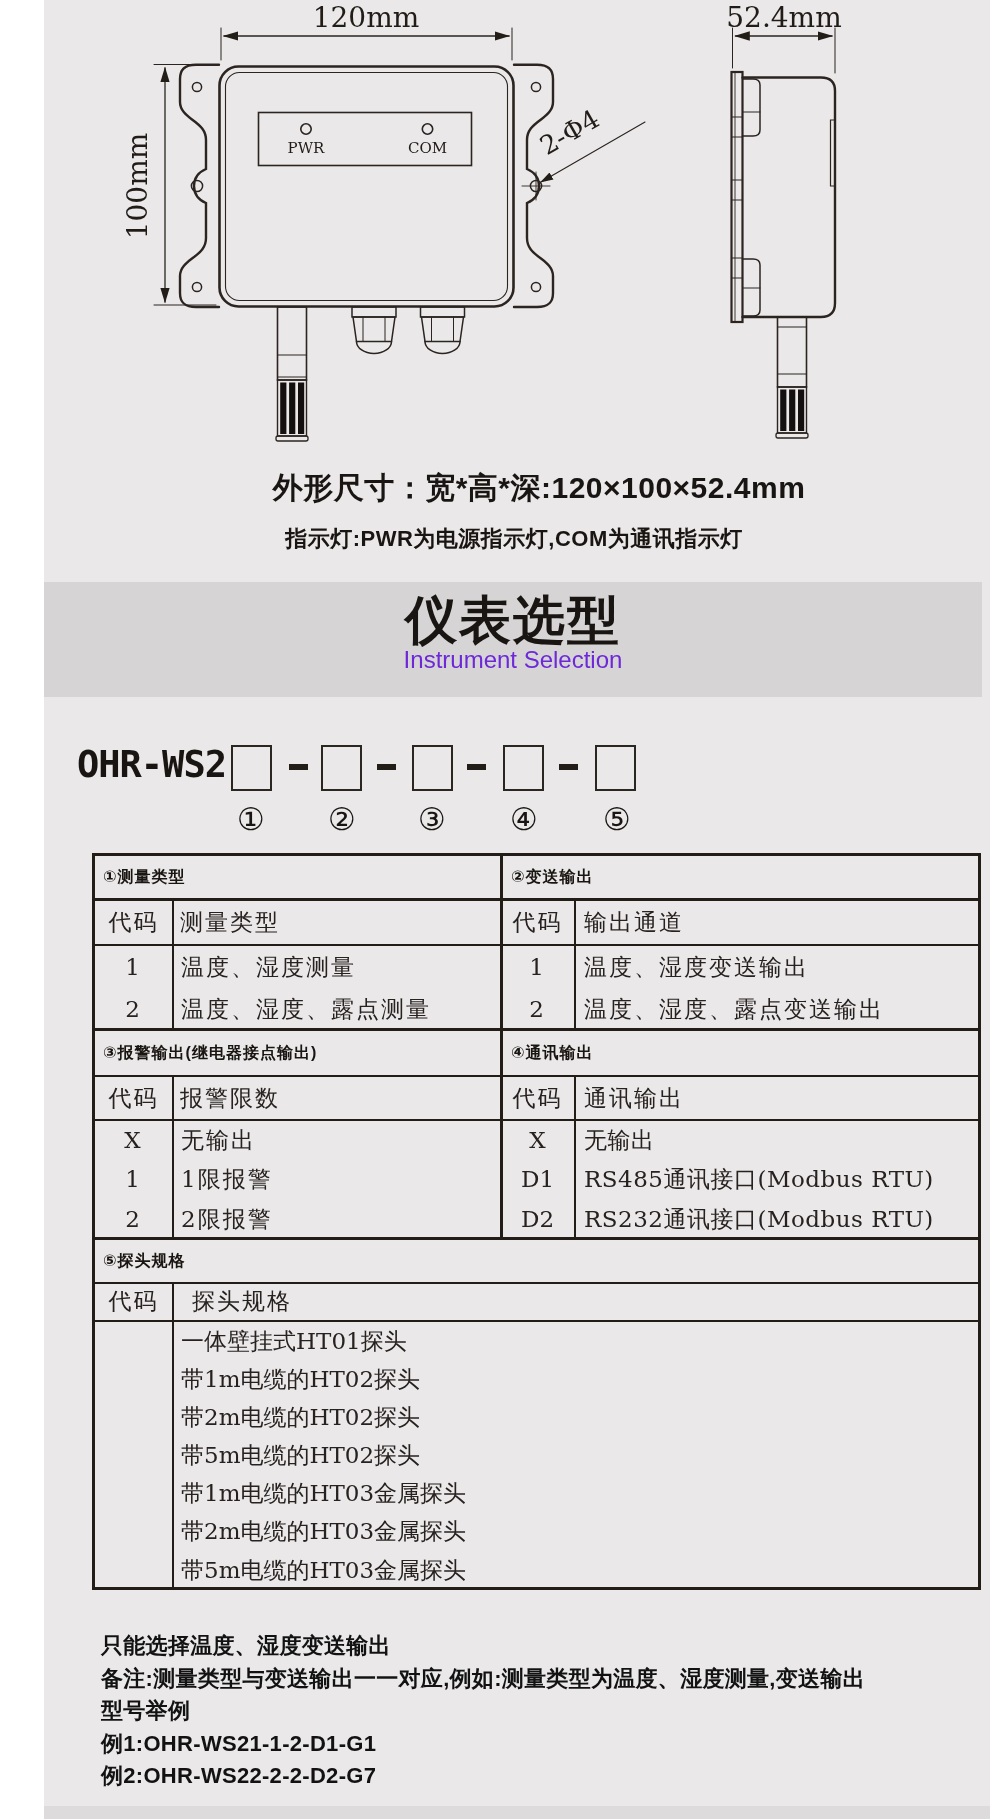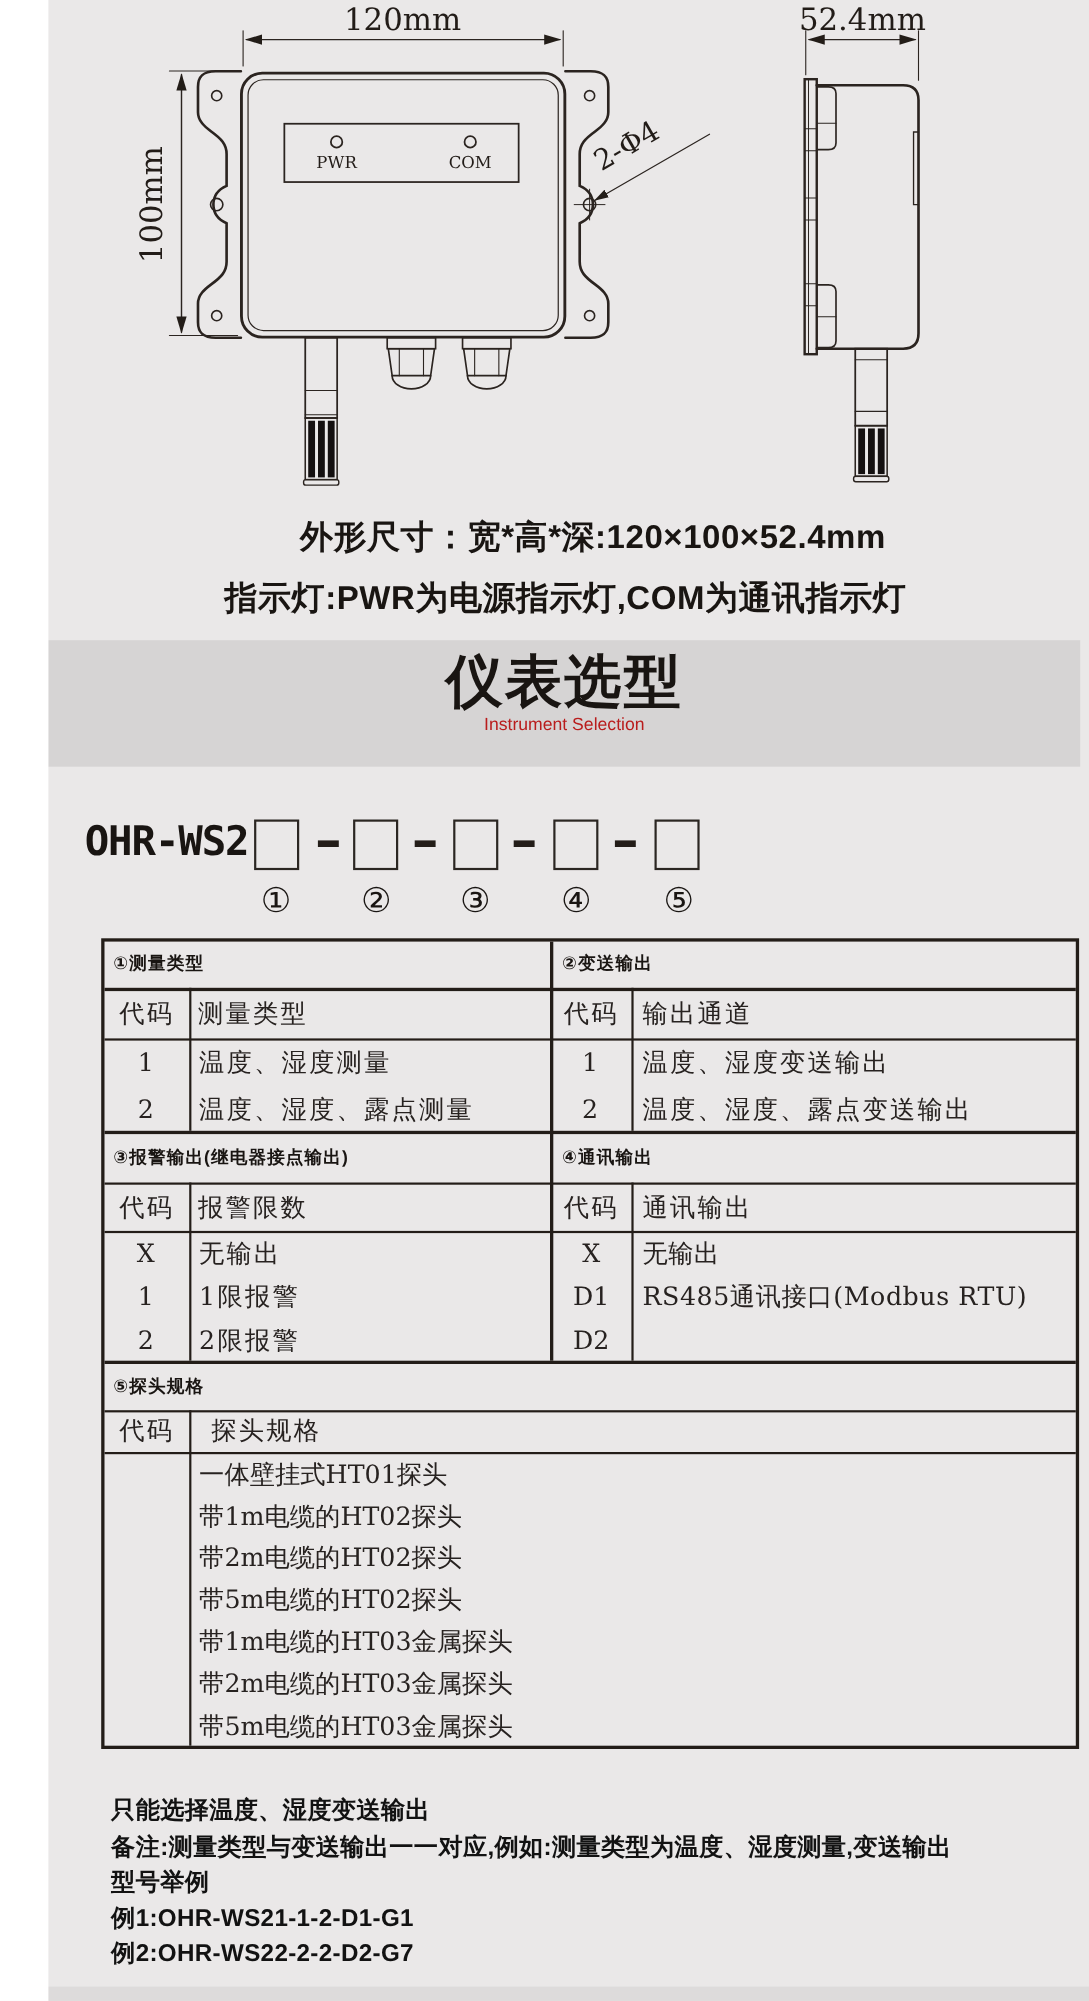--- a/index.html
+++ b/index.html
@@ -4,26 +4,26 @@
 <style>
   html,body{margin:0;padding:0;}
   .page{position:relative;width:990px;height:1819px;background:#EAE8E8;overflow:hidden;
         font-family:"Liberation Sans","DejaVu Sans",sans-serif;color:#191512;margin-left:44px;}
   .abs{position:absolute;}
   .sans{font-family:"Liberation Sans","DejaVu Sans",sans-serif;}
   .mono{font-family:"DejaVu Sans Mono","Liberation Mono",monospace;}
 
   
   .dim-note{left:0;top:468px;width:990px;text-align:center;font-size:30px;font-weight:700;letter-spacing:.5px;}
-  .ind-note{left:0;top:524px;width:940px;text-align:center;font-size:30px;font-weight:700;letter-spacing:.5px;}
+  .ind-note{left:0;top:524px;width:940px;text-align:center;font-size:22px;font-weight:700;letter-spacing:.5px;}
 
   
   .banner{left:0;top:582px;width:938px;height:115px;background:#D6D4D4;text-align:center;}
   .banner-title{margin-top:10px;font-size:52px;font-weight:700;letter-spacing:2px;line-height:56px;}
-  .banner-sub{font-size:16px;line-height:24px;color:#b91c1c;}
+  .banner-sub{font-size:24px;line-height:24px;color:#6d28d9;}
 
   
   .model-prefix{left:33px;top:742px;font-size:37px;font-weight:600;letter-spacing:-1px;line-height:46px;}
   .code-box{top:745px;width:41px;height:46px;border:2px solid #2b2622;box-sizing:border-box;background:transparent;}
   .code-dash{top:764px;width:19px;height:6px;background:#231d18;}
   .pos-num{top:802px;width:40px;text-align:center;font-size:31px;line-height:34px;font-family:"DejaVu Sans",sans-serif;}
 
   
   .tbl{left:48px;top:853px;width:889px;height:737px;border:3px solid #231D18;box-sizing:border-box;}
   .hrule,.vrule{position:absolute;background:#231D18;}
@@ -241,20 +241,21 @@
     <div class="t-cell t-center" style="left:406px;top:221px;width:73px;height:42px;line-height:42px">代码</div>
     <div class="t-cell" style="left:489px;top:221px;height:42px;line-height:42px">通讯输出</div>
     <div class="t-cell t-center t-lines vtight" style="left:406px;top:265px;width:73px">
       <div style="height:39.3px;line-height:39.3px">X</div>
       <div style="height:39.3px;line-height:39.3px">D1</div>
       <div style="height:39.3px;line-height:39.3px">D2</div>
     </div>
     <div class="t-cell t-lines tight" style="left:489px;top:265px">
       <div style="height:39.3px;line-height:39.3px">无输出</div>
       <div style="height:39.3px;line-height:39.3px">RS485通讯接口(Modbus RTU)</div>
+      <div style="height:39.3px;line-height:39.3px">RS232通讯接口(Modbus RTU)</div>
     </div>
 
     <div class="t-sec" style="left:8px;top:381px;height:45px;line-height:47px">⑤探头规格</div>
     <div class="t-cell t-center" style="left:0;top:426px;width:77px;height:38px;line-height:38px">代码</div>
     <div class="t-cell" style="left:97px;top:426px;height:38px;line-height:38px">探头规格</div>
     <div class="t-cell t-lines vtight" style="left:86px;top:466px">
       <div style="height:38.1px;line-height:38.1px">一体壁挂式HT01探头</div>
       <div style="height:38.1px;line-height:38.1px">带1m电缆的HT02探头</div>
       <div style="height:38.1px;line-height:38.1px">带2m电缆的HT02探头</div>
       <div style="height:38.1px;line-height:38.1px">带5m电缆的HT02探头</div>

